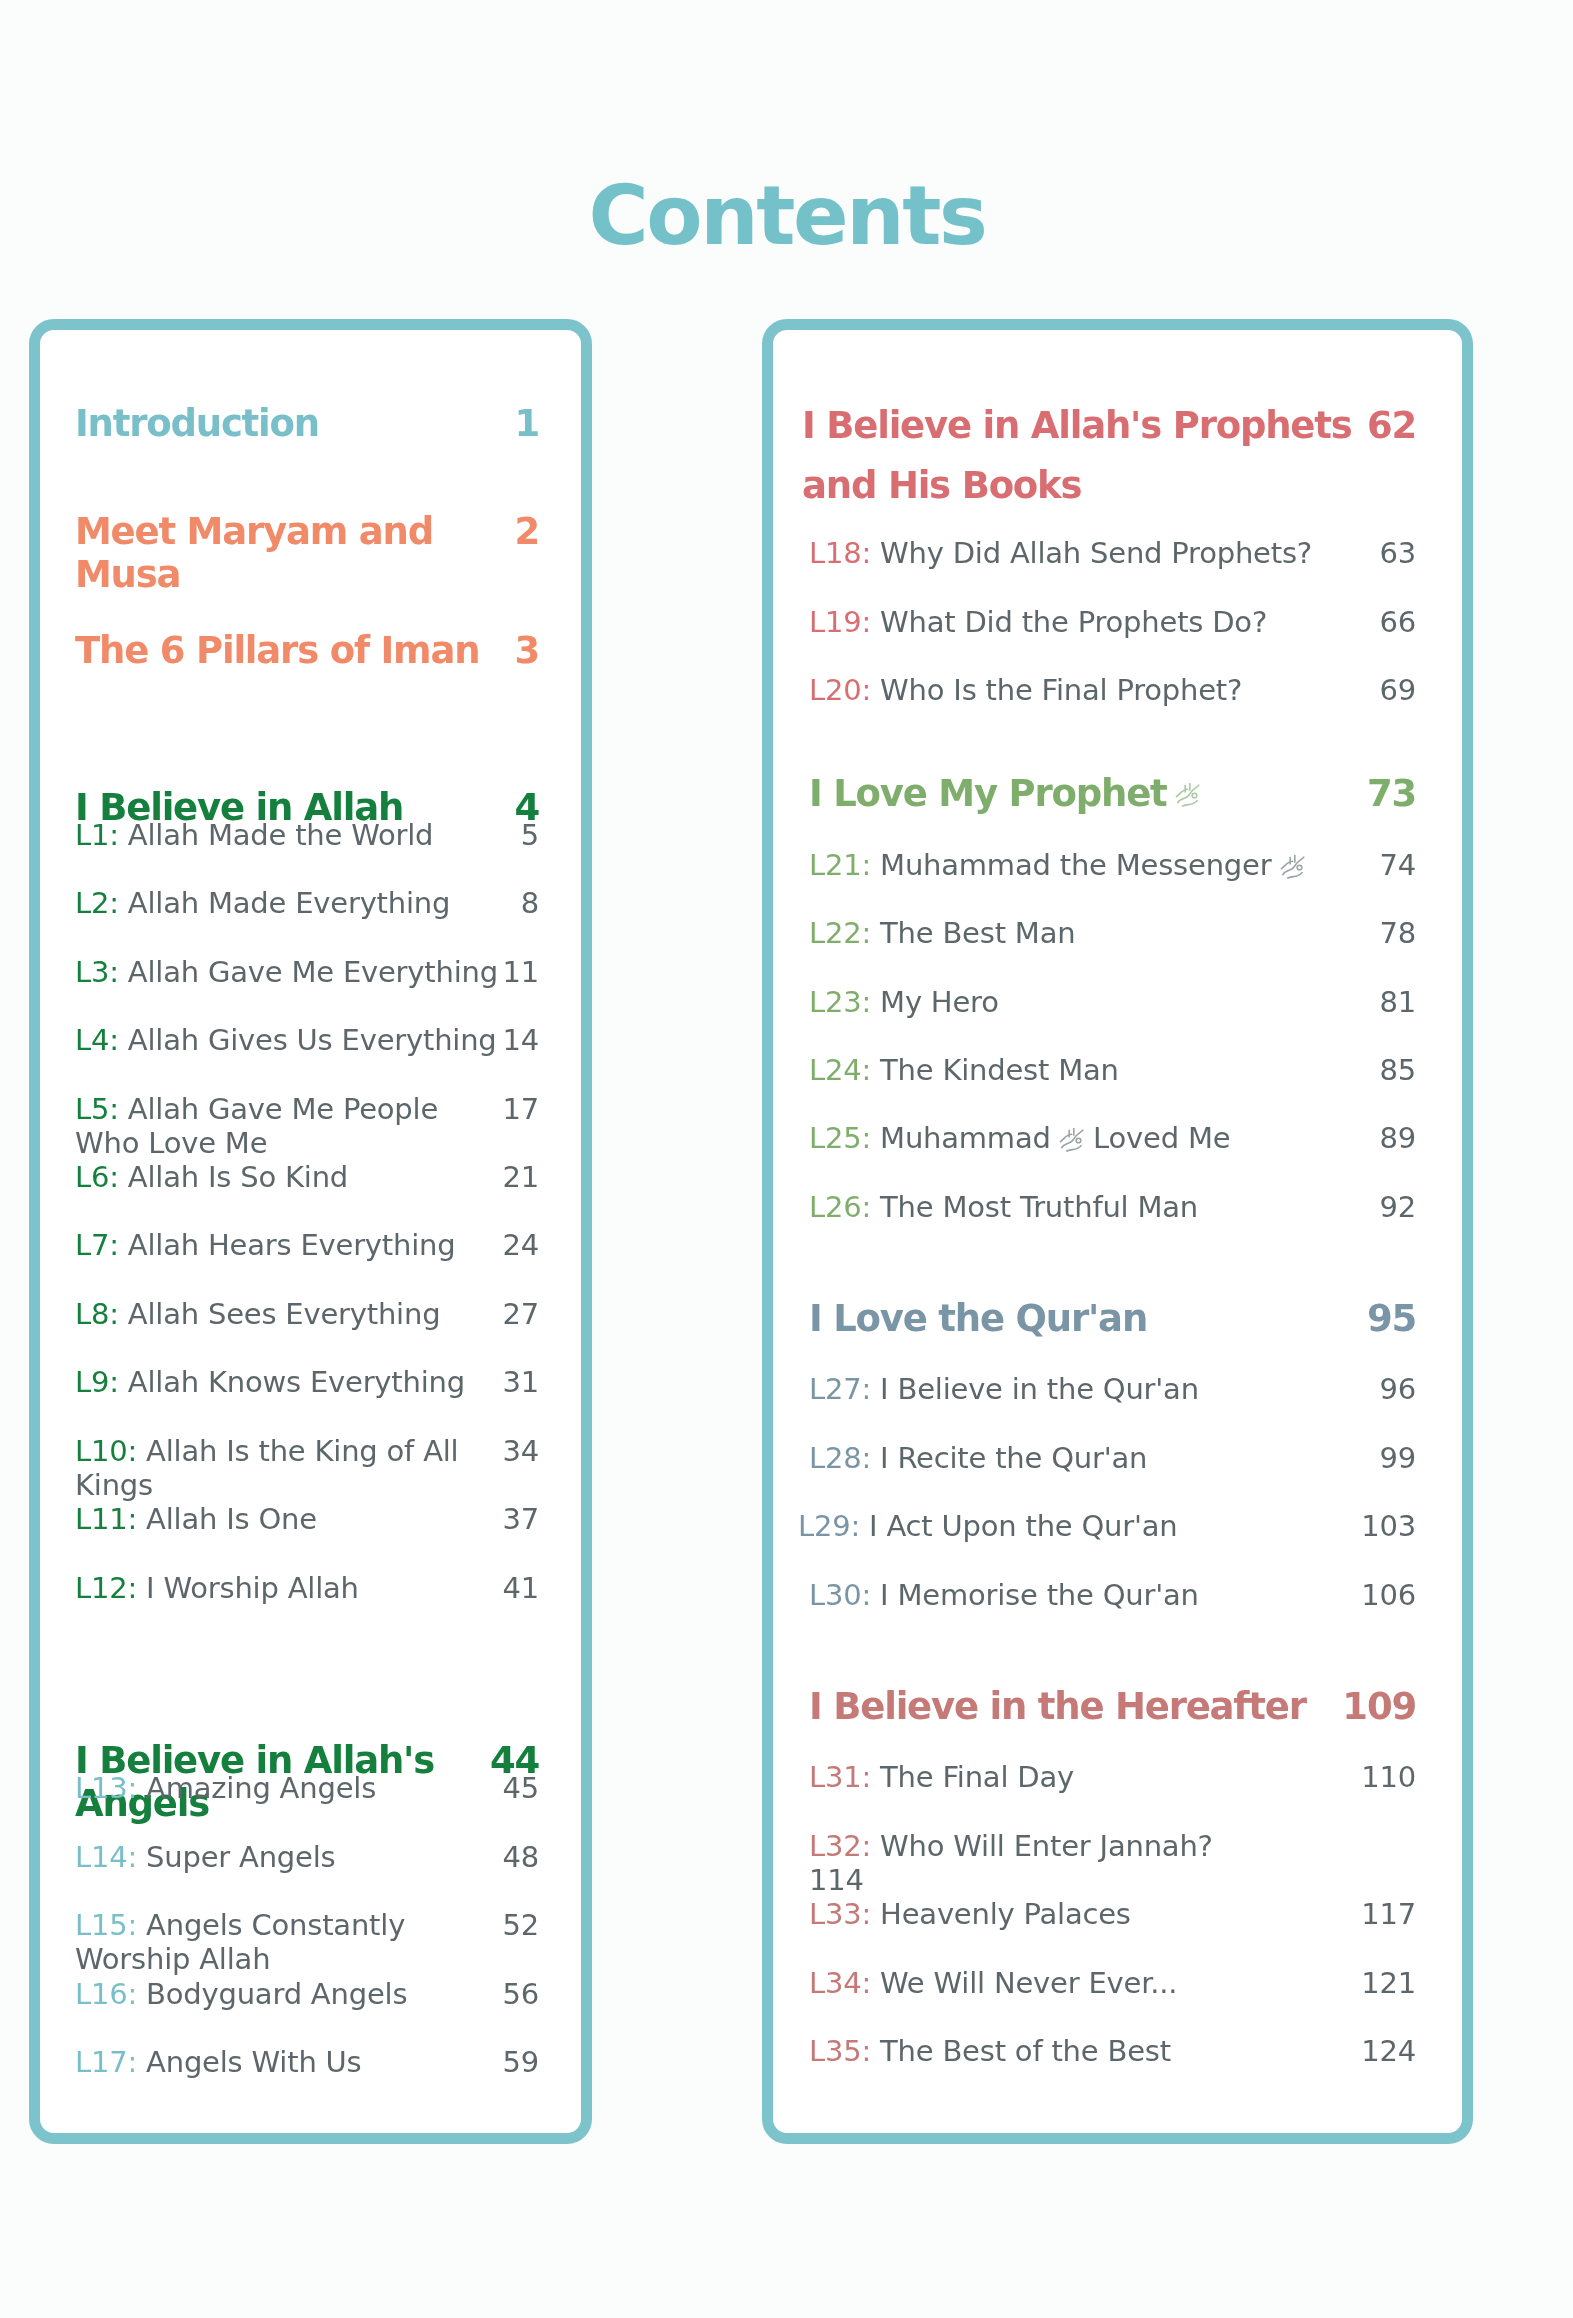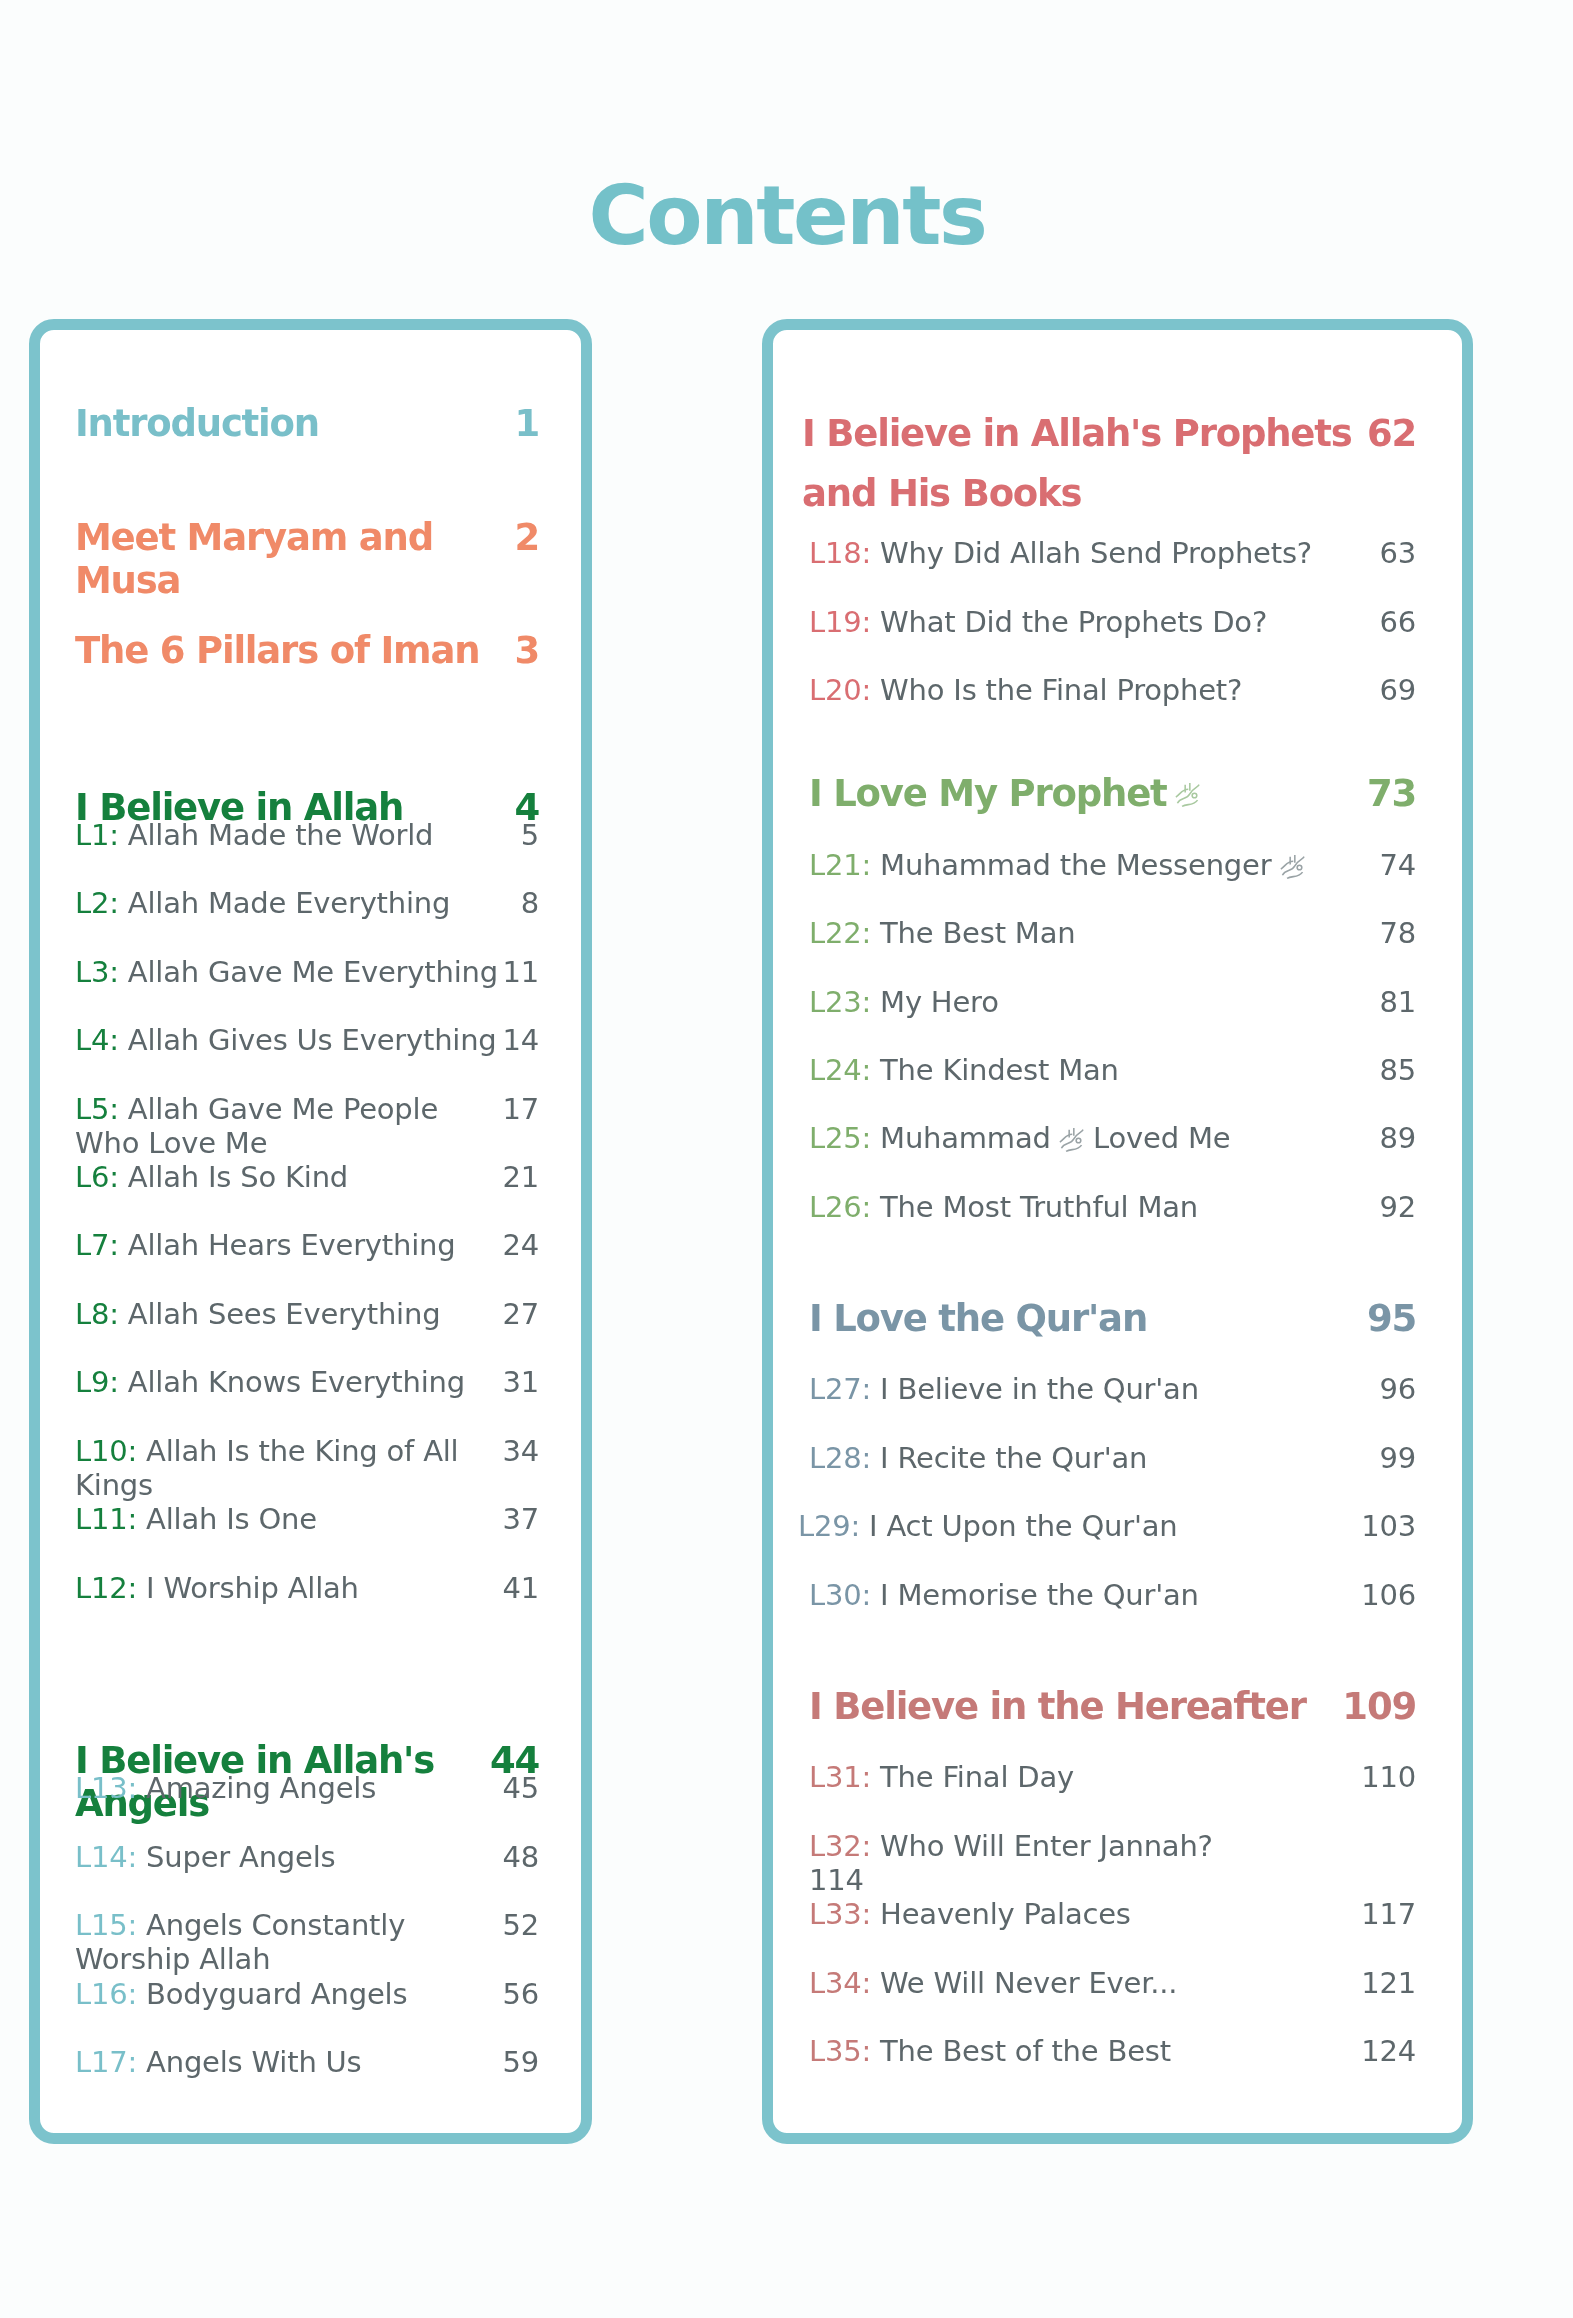--- a/index.html
+++ b/index.html
@@ -78,21 +78,21 @@
 <body>
 
 <div class="page-title">Contents</div>
 
 <div class="box left">
 
   <div class="entry heading" style="top:72px;">
     <span class="text c-teal">Introduction</span>
     <span class="page c-teal">1</span>
   </div>
-  <div class="entry heading" style="top:186px;">
+  <div class="entry heading" style="top:180px;">
     <span class="text c-orange">Meet Maryam and Musa</span>
     <span class="page c-orange">2</span>
   </div>
   <div class="entry heading" style="top:299px;">
     <span class="text c-orange">The 6 Pillars of Iman</span>
     <span class="page c-orange">3</span>
   </div>
 
   <div class="entry heading" style="top:412px;">
     <span class="text c-slate">I Believe in Allah</span>
@@ -169,21 +169,21 @@
     <span class="page">56</span>
   </div>
   <div class="entry lesson" style="top:1715px;">
     <span class="text"><span class="code c-teal">L17:</span> <span>Angels With Us</span></span>
     <span class="page">59</span>
   </div>
 </div>
 
 <div class="box right">
 
-  <div class="entry heading two-line" style="top:74px;padding-left:29px;">
+  <div class="entry heading two-line" style="top:66px;padding-left:29px;">
     <span class="text c-red"><span>I Believe in Allah's Prophets</span><br><span>and His Books</span></span>
     <span class="page c-red">62</span>
   </div>
   <div class="entry lesson" style="top:206px;">
     <span class="text"><span class="code c-red">L18:</span> <span>Why Did Allah Send Prophets?</span></span>
     <span class="page">63</span>
   </div>
   <div class="entry lesson" style="top:275px;">
     <span class="text"><span class="code c-red">L19:</span> <span>What Did the Prophets Do?</span></span>
     <span class="page">66</span>

